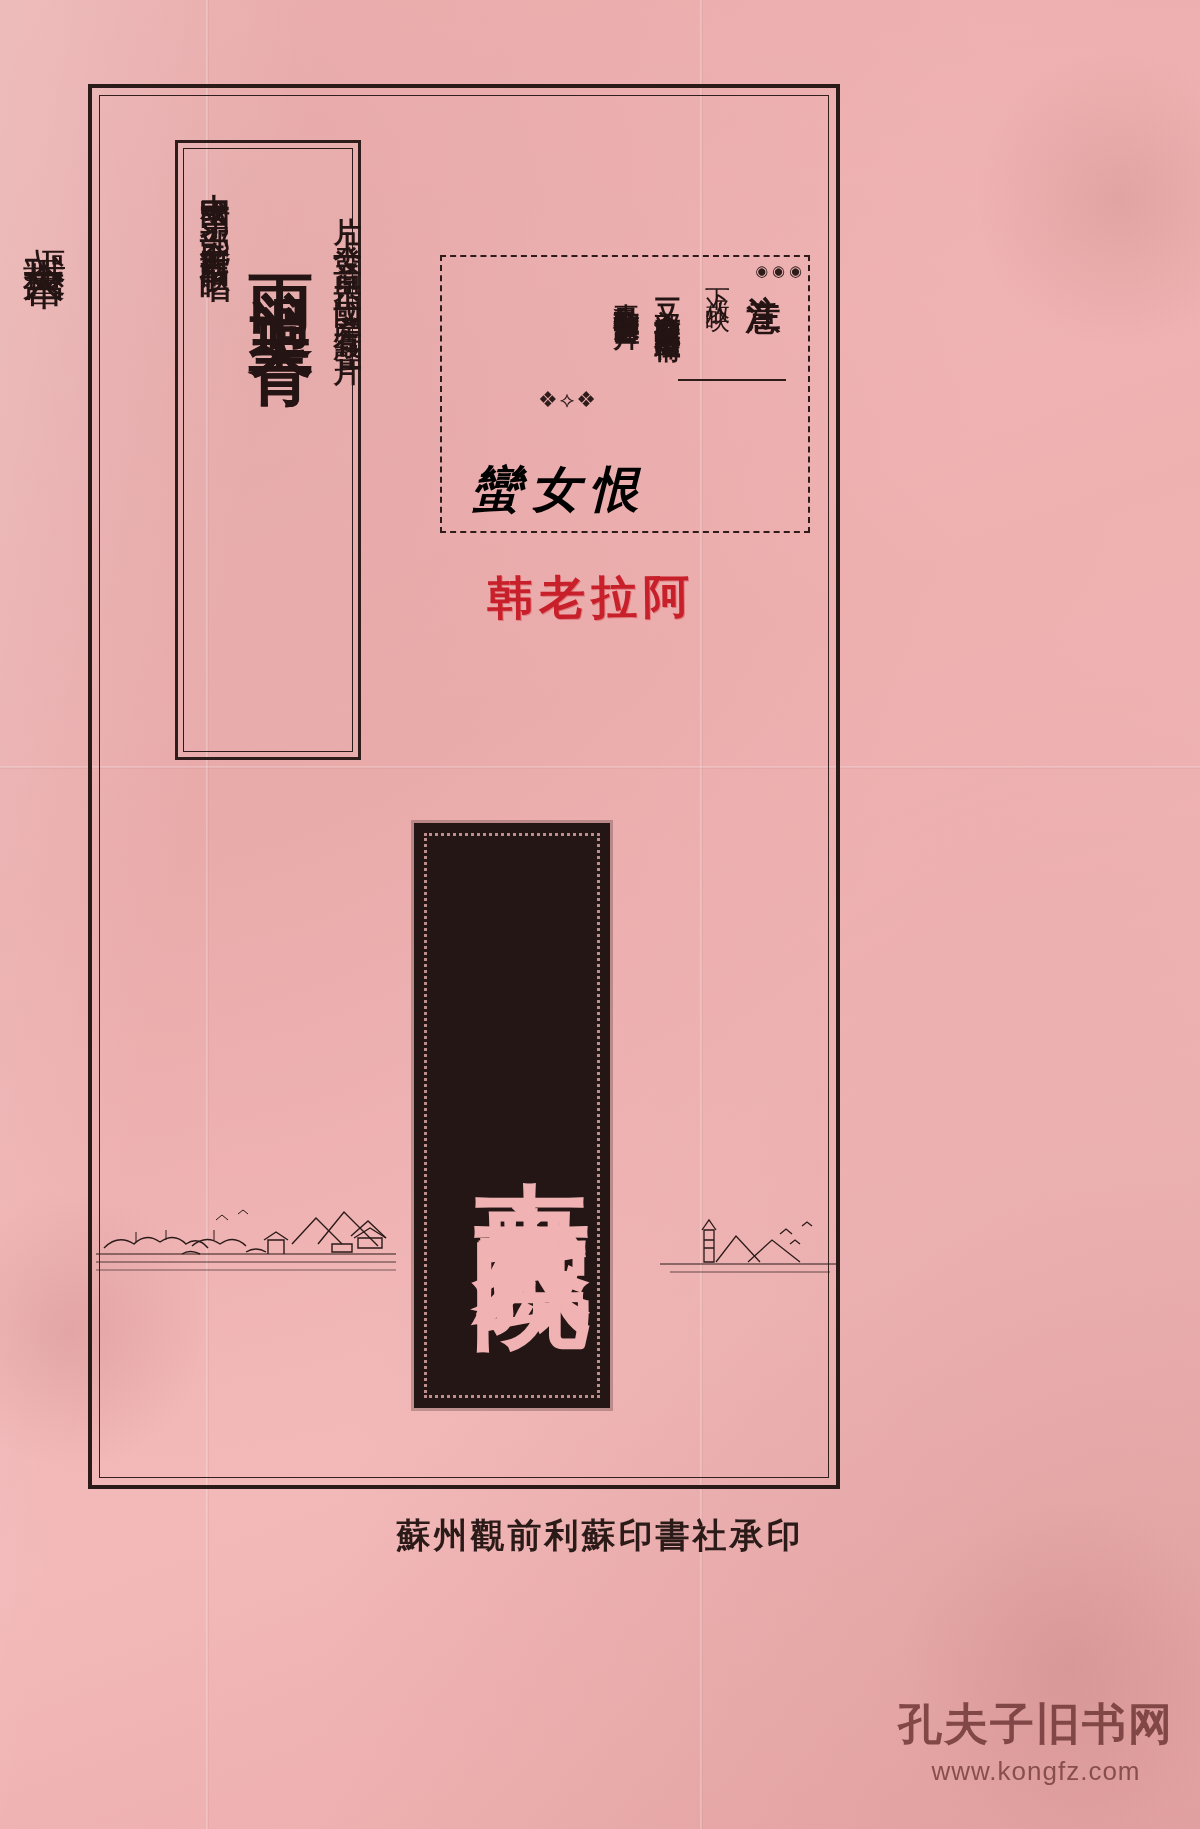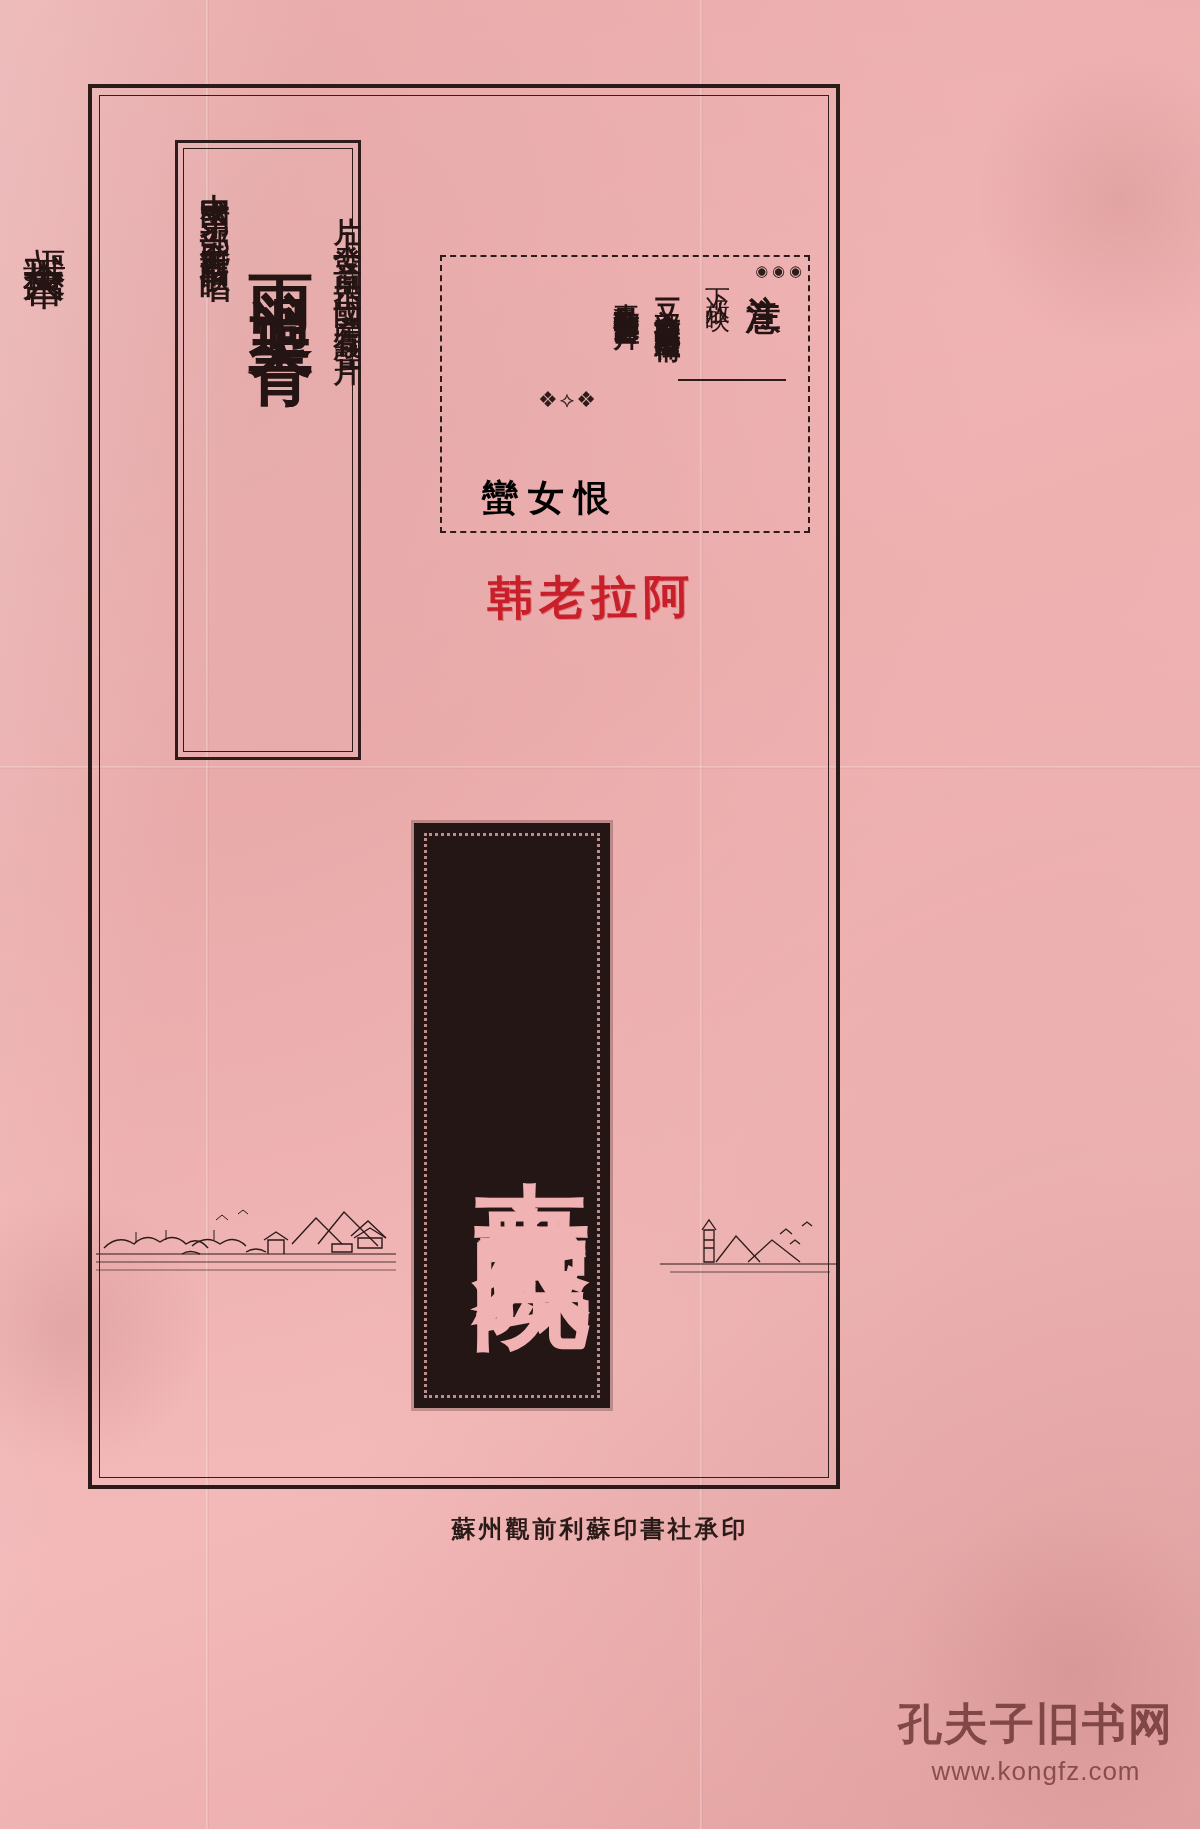--- a/index.html
+++ b/index.html
@@ -179,26 +179,27 @@
     margin-top: 16px;
   }
   .notice-tag {
     font-size: 26px;
     letter-spacing: 3px;
     font-weight: 700;
     margin-right: 6px;
   }
   .notice-film-title {
     position: absolute;
-    left: 40px;
+    left: 30px;
     bottom: 8px;
-    font-size: 36px;
+    font-size: 49px;
     font-weight: 700;
     letter-spacing: 10px;
     direction: rtl;
+    font-style: italic;
   }
   .deco-ornament {
     position: absolute;
     left: 96px;
     top: 130px;
     font-size: 22px;
     color: #2d1c1a;
     letter-spacing: 2px;
   }
   .stamp-marks {
@@ -276,21 +277,21 @@
     height: 80px;
   }
 
   
   .printer-line {
     position: absolute;
     left: 0;
     right: 0;
     top: 1513px;
     text-align: center;
-    font-size: 24px;
+    font-size: 34px;
     letter-spacing: 3px;
     color: #2a1a18;
     direction: rtl;
     font-weight: 700;
   }
 
   
   .wm {
     position: absolute;
     right: 26px;

